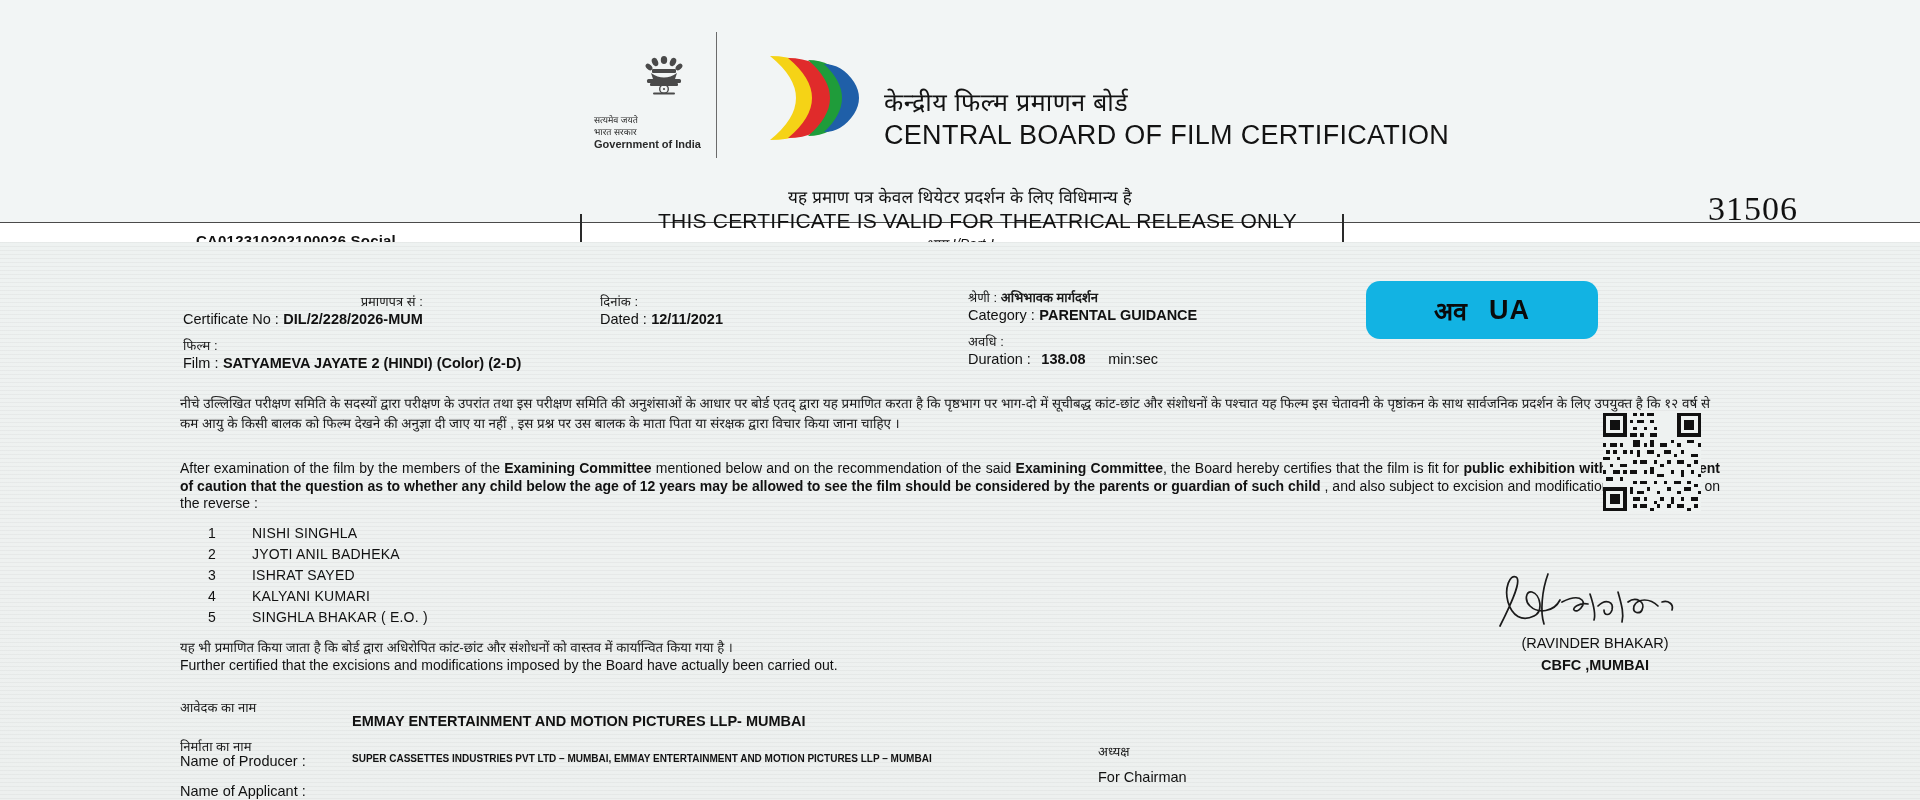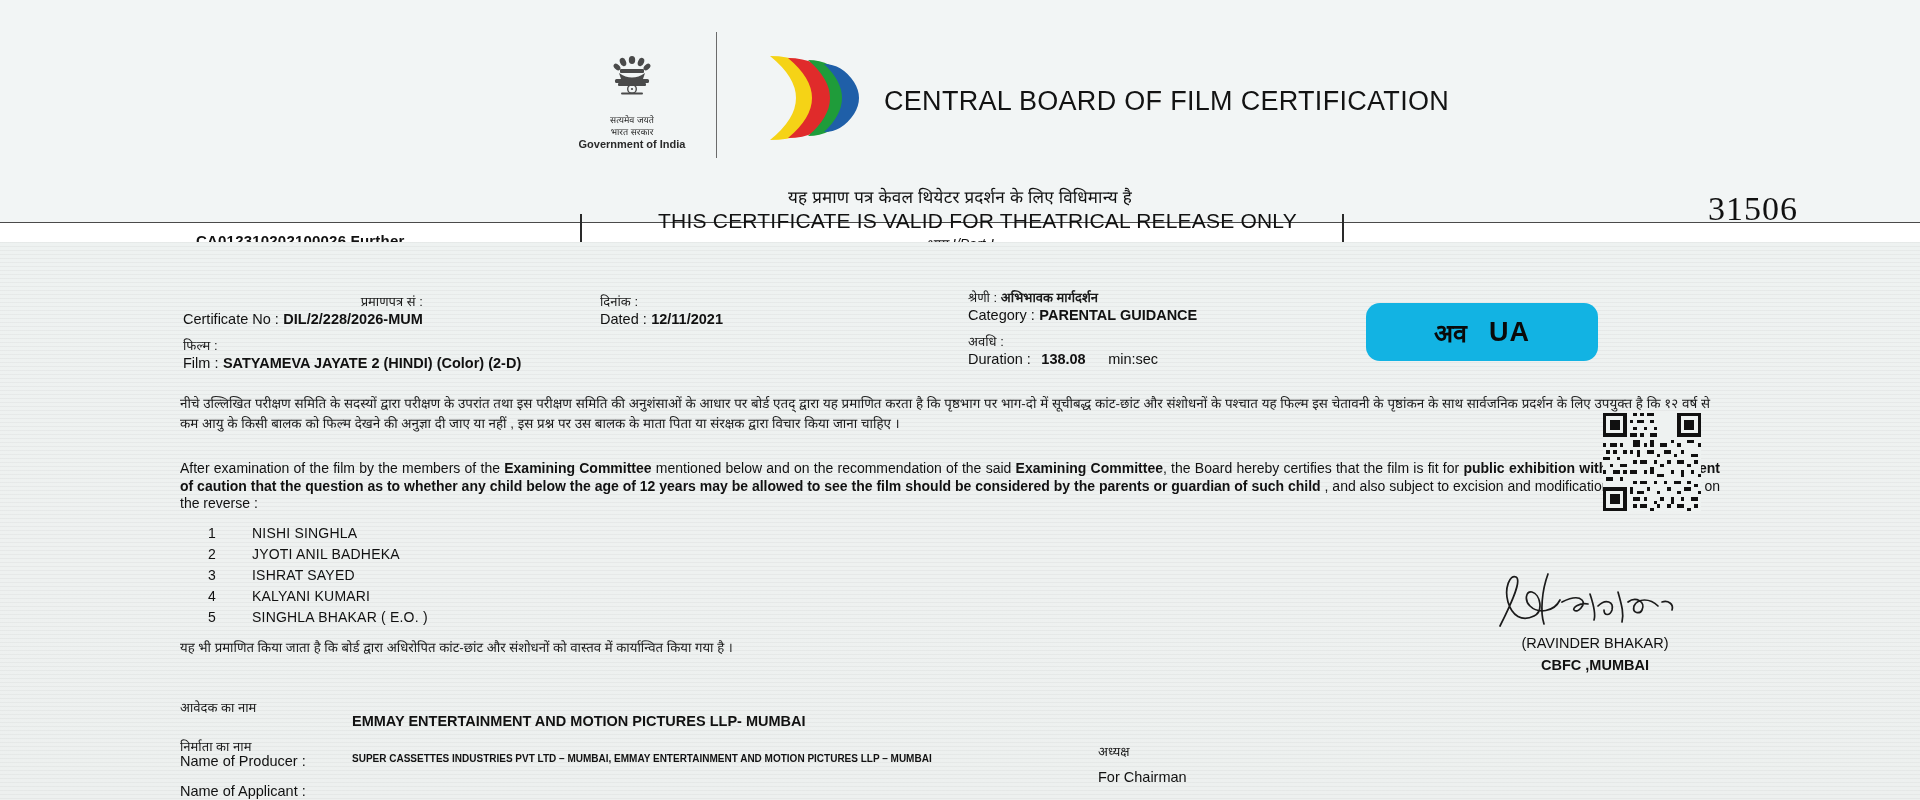--- a/index.html
+++ b/index.html
@@ -22,24 +22,23 @@
   }
   
   .header {
     position: relative;
     height: 222px;
     background: #f2f5f5;
     border-bottom: 1px solid #4a4a4a;
   }
   .emblem-block {
     position: absolute;
-    left: 562px;
+    left: 594px;
     top: 52px;
     width: 140px;
-    text-align: center;
   }
   .emblem {
     width: 46px;
     height: 62px;
     margin: 0 auto;
     position: relative;
   }
   .emblem svg { display: block; }
   .emblem-cap {
     font-size: 9px;
@@ -177,21 +176,21 @@
   .fld { position: absolute; }
   
   #f-certno { left: 183px; top: 50px; text-align: right; }
   #f-film   { left: 183px; top: 94px; }
   #f-dated  { left: 600px; top: 50px; }
   #f-cat    { left: 968px; top: 46px; }
   #f-dur    { left: 968px; top: 90px; }
   .rating-badge {
     position: absolute;
     left: 1366px;
-    top: 61px;
+    top: 39px;
     width: 232px;
     height: 58px;
     background: #12b3e3;
     border-radius: 14px;
     display: flex;
     align-items: center;
     justify-content: center;
     gap: 22px;
   }
   .rating-badge .hi {
@@ -334,35 +333,36 @@
     <div class="logo-fan">
       <svg width="110" height="100" viewBox="0 0 110 100">
         <path d="M8 8 Q60 50 8 92 Q44 92 62 70 Q78 50 62 30 Q44 8 8 8 Z" fill="#f5d316"></path>
         <path d="M26 10 Q74 50 26 90 Q56 90 72 68 Q86 50 72 32 Q56 10 26 10 Z" fill="#e02b2b"></path>
         <path d="M46 12 Q90 50 46 88 Q70 88 84 68 Q96 50 84 32 Q70 12 46 12 Z" fill="#1f9c3a"></path>
         <path d="M62 16 Q98 50 62 84 Q80 84 92 66 Q102 50 92 34 Q80 16 62 16 Z" fill="#1f5fa8"></path>
       </svg>
     </div>
 
     <div class="cbfc-title">
+      <div class="cbfc-hi">केन्द्रीय फिल्म प्रमाणन बोर्ड</div>
       <div class="cbfc-en">CENTRAL BOARD OF FILM CERTIFICATION</div>
     </div>
 
     <div class="banner">
       <div class="hi">यह प्रमाण पत्र केवल थियेटर प्रदर्शन के लिए विधिमान्य है</div>
       <div class="en">THIS CERTIFICATE IS VALID FOR THEATRICAL RELEASE ONLY</div>
       <div class="part">भाग-I/Part-I</div>
     </div>
   </div>
 
   <div class="bar-left"></div>
   <div class="bar-right"></div>
 
   <div class="serial">31506</div>
-  <div class="refno">CA012310202100026 Further</div>
+  <div class="refno">CA012310202100026 Social</div>
 
   <div class="body-area">
 
     <div class="fld" id="f-certno">
       <div class="lbl-hi">प्रमाणपत्र सं :</div>
       <div>
         <span class="lbl-en">Certificate No :</span>
         <span class="val">DIL/2/228/2026-MUM</span>
       </div>
     </div>
@@ -431,20 +431,21 @@
         <span class="idx">4</span>
         <span class="nm">KALYANI KUMARI</span>
       </div>
       <div class="member-row">
         <span class="idx">5</span>
         <span class="nm">SINGHLA BHAKAR ( E.O. )</span>
       </div>
     </div>
 
     <div class="further-hi">यह भी प्रमाणित किया जाता है कि बोर्ड द्वारा अधिरोपित कांट-छांट और संशोधनों को वास्तव में कार्यान्वित किया गया है ।</div>
+    <div class="further-en">Further certified that the excisions and modifications imposed by the Board have actually been carried out.</div>
 
     <div class="lbl-hi" id="ap-hi">आवेदक का नाम</div>
     <div class="lbl-en" id="ap-en">Name of Applicant :</div>
     <div class="val" id="ap-val">EMMAY ENTERTAINMENT AND MOTION PICTURES LLP- MUMBAI</div>
 
     <div class="lbl-hi" id="pr-hi">निर्माता का नाम</div>
     <div class="lbl-en" id="pr-en">Name of Producer  :</div>
     <div class="val" id="pr-val" style="width:700px">SUPER CASSETTES INDUSTRIES PVT LTD – MUMBAI, EMMAY ENTERTAINMENT AND MOTION PICTURES LLP – MUMBAI</div>
 
     <div class="lbl-hi" id="chair-hi">अध्यक्ष</div>

